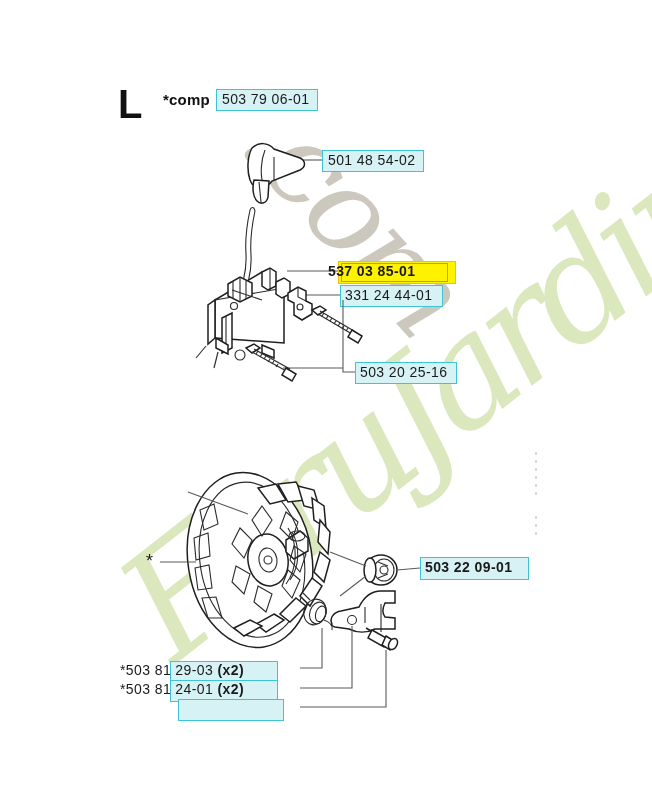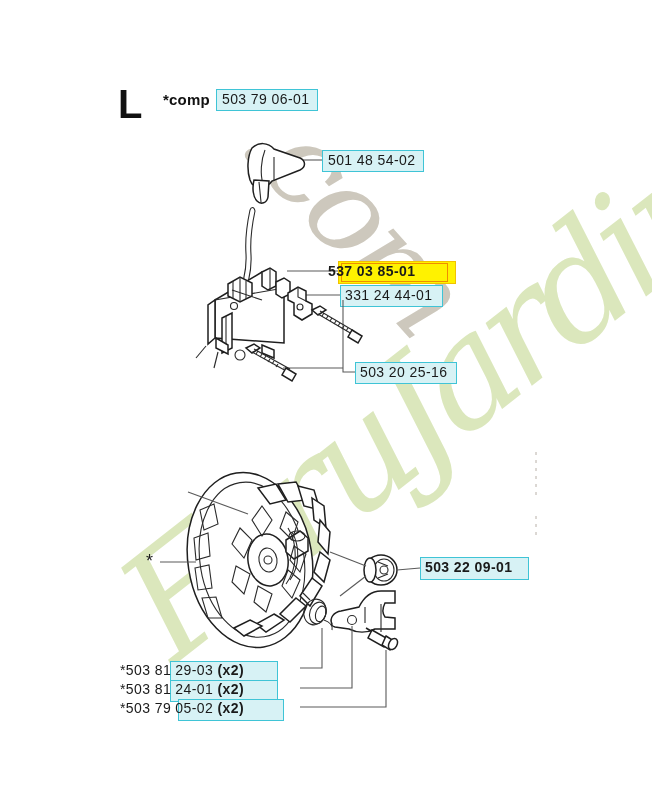--- a/index.html
+++ b/index.html
@@ -246,18 +246,14 @@
   <div class="lbl" style="left:120px;top:663px;">
     <span>*</span><span>503 81 29-03</span>
     <span class="x2">(x2)</span>
   </div>
 
   <div class="lbl" style="left:120px;top:682px;">
     <span>*</span><span>503 81 24-01</span>
     <span class="x2">(x2)</span>
   </div>
 
-  <div class="lbl" style="left:120px;top:701px;">
-    <span>*</span><span>503 79 05-02</span>
-    <span class="x2">(x2)</span>
-  </div>
 
 </div>
 
 </body></html>

